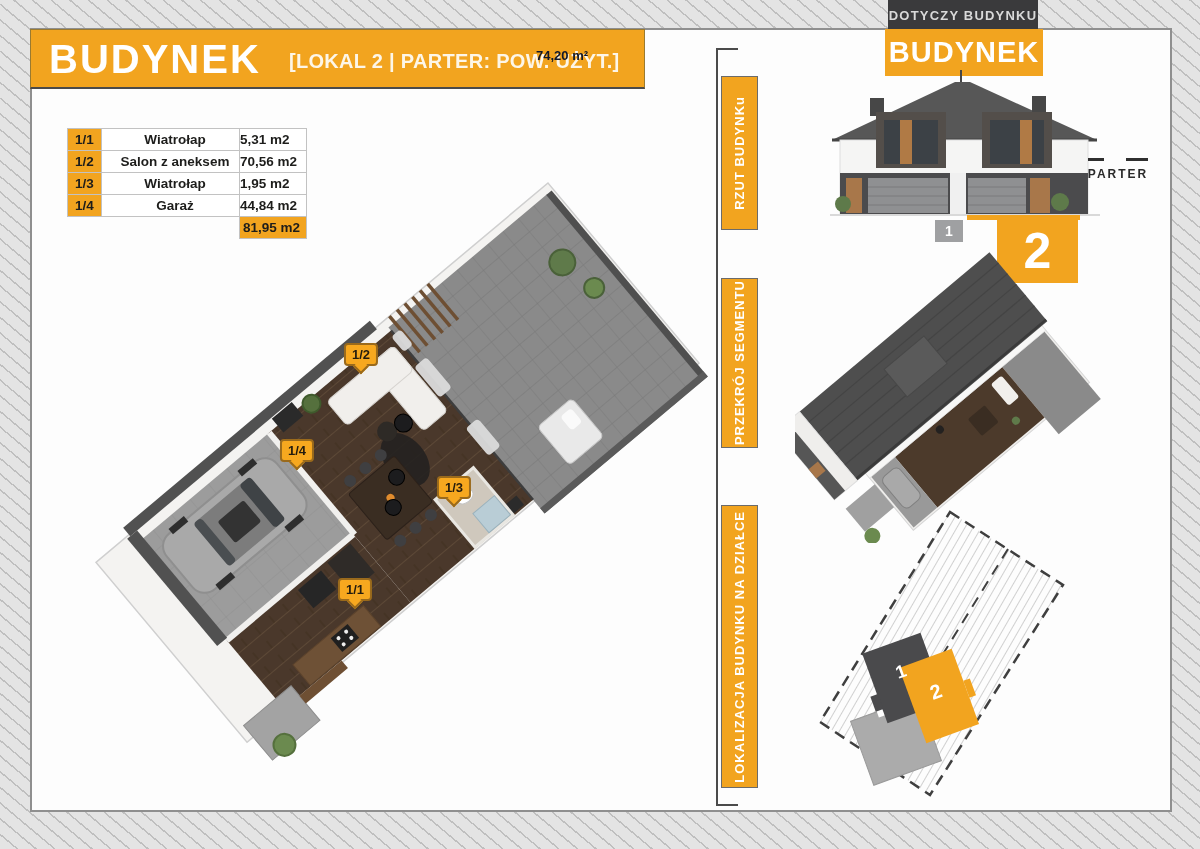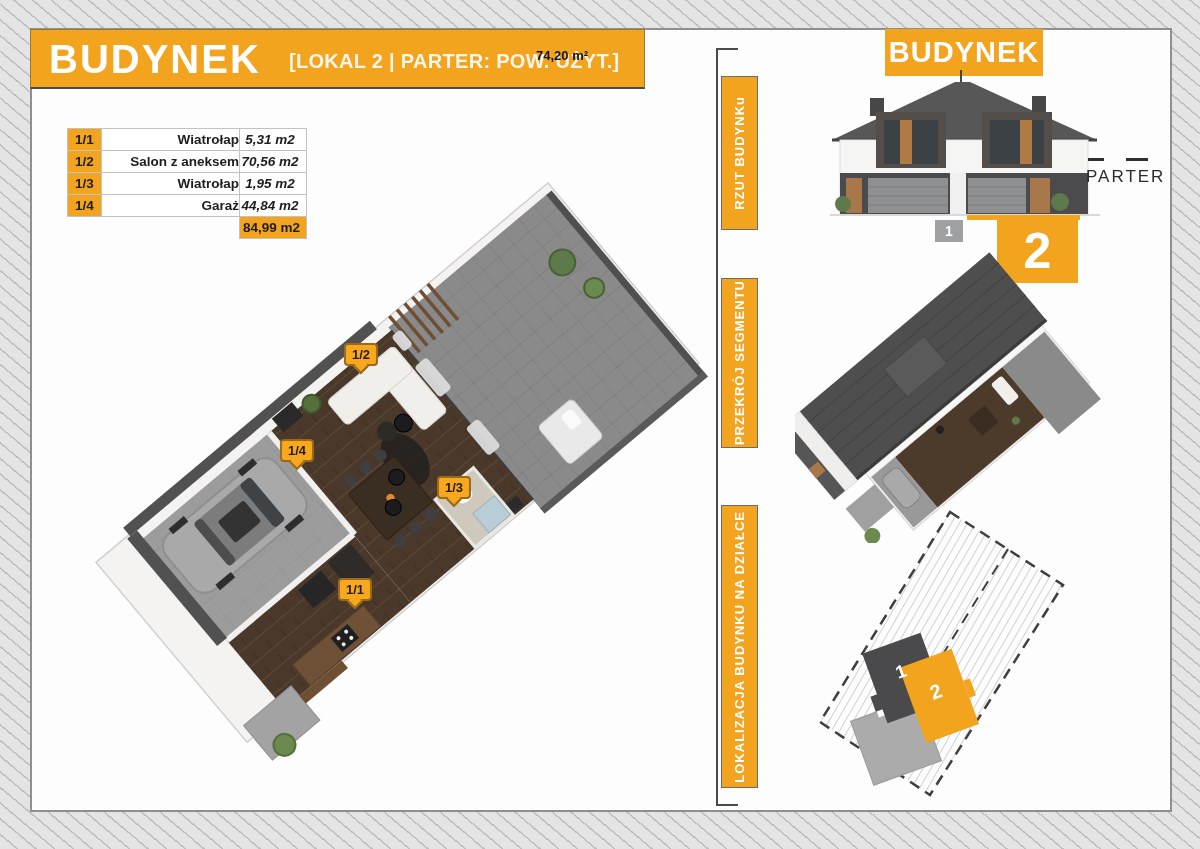--- a/index.html
+++ b/index.html
@@ -12,22 +12,22 @@
   #sheet{left:30px;top:28px;width:1142px;height:784px;background:#fdfdfd;border:2px solid #8f8f8f;box-sizing:border-box;}
   
   #main-header{left:30px;top:29px;width:615px;height:60px;background:#F2A41F;border:1px solid #9a7a30;border-bottom:2px solid #4a4a4a;box-sizing:border-box;}
   #main-header .title{position:absolute;left:18px;top:7px;font-size:40px;font-weight:900;letter-spacing:2px;color:#fff;}
   #main-header .subtitle{position:absolute;left:258px;top:20px;font-size:20px;font-weight:700;color:#fdf6e8;letter-spacing:0.3px;}
   #main-header .harea{position:absolute;left:505px;top:18px;font-size:13px;font-weight:700;color:#0f172a;}
   
   #rooms{left:67px;top:128px;border-collapse:collapse;font-size:13.5px;font-weight:700;color:#1d1d1b;}
   #rooms td{border:1px solid #c2c2c2;height:21px;padding:0;}
   #rooms td.no{width:33px;text-align:center;background:#F2A41F;}
-  #rooms td.nm{width:128px;text-align:right;padding-left:9px;background:#fff;}
-  #rooms td.ar{width:60px;text-align:center;padding-right:6px;background:#fff;font-style:italic;}
+  #rooms td.nm{width:128px;text-align:center;padding-left:9px;background:#fff;}
+  #rooms td.ar{width:60px;text-align:left;padding-right:6px;background:#fff;}
   #rooms td.blank{border:none;background:transparent;}
   #rooms td.total{background:#F2A41F;text-align:right;padding-right:6px;}
   
   .marker{position:absolute;transform:translate(-50%,-100%);z-index:30;}
   .marker .mbox{position:relative;background:#F7A81F;border:2px solid #9a6a1c;border-radius:4px;
     padding:3px 6px;font-size:13px;font-weight:800;color:#241c0e;line-height:1;}
   .marker .mtail{position:absolute;left:50%;bottom:-6px;width:9px;height:9px;background:#F7A81F;
     border-right:2px solid #9a6a1c;border-bottom:2px solid #9a6a1c;transform:translateX(-50%) rotate(45deg);}
   
   #bracket{left:716px;top:48px;width:22px;height:758px;border-left:2px solid #4b4b4b;border-top:2px solid #4b4b4b;border-bottom:2px solid #4b4b4b;box-sizing:border-box;}
@@ -37,21 +37,21 @@
     color:#fff;font-weight:700;font-size:13px;letter-spacing:1px;}
   
   #dotyczy{left:888px;top:0;width:150px;height:30px;background:#3A3A3C;color:#d9d9d9;
     display:flex;align-items:center;justify-content:center;font-size:13px;font-weight:700;letter-spacing:1.2px;}
   #budynek2{left:885px;top:29px;width:158px;height:47px;background:#F2A41F;
     display:flex;align-items:center;justify-content:center;color:#fff;font-size:29px;font-weight:900;letter-spacing:1px;}
   #parter{left:1086px;top:158px;width:64px;text-align:center;}
   #parter .dashes{height:3px;margin:0 2px 6px 2px;display:flex;justify-content:space-between;}
   #parter .d1{width:16px;height:3px;background:#2f2f2f;}
   #parter .d2{width:22px;height:3px;background:#2f2f2f;}
-  #parter .ptxt{font-size:17px;font-weight:400;letter-spacing:2px;color:#2b2b2b;}
+  #parter .ptxt{font-size:12px;font-weight:700;letter-spacing:2px;color:#2b2b2b;}
   #ebadge1{left:935px;top:220px;width:28px;height:22px;background:#9fa0a2;color:#fff;
     display:flex;align-items:center;justify-content:center;font-size:14px;font-weight:800;}
   #ebadge2{left:997px;top:218px;width:81px;height:65px;background:#F2A41F;color:#fff;
     display:flex;align-items:center;justify-content:center;font-size:50px;font-weight:900;}
   .sdigit{position:absolute;color:#fff;font-weight:800;transform:translate(-50%,-50%) rotate(-20deg);z-index:5;}
 </style>
 </head>
 <body>
 
 <div id="stage">
@@ -82,21 +82,21 @@
       <td class="ar">1,95 m2</td>
     </tr>
     <tr>
       <td class="no">1/4</td>
       <td class="nm">Garaż</td>
       <td class="ar">44,84 m2</td>
     </tr>
     <tr>
       <td class="blank"></td>
       <td class="blank"></td>
-      <td class="total">84,99 m2</td>
+      <td class="total">81,95 m2</td>
     </tr>
     </tbody>
   </table>
 
   <svg class="abs" style="left:60px;top:110px;" width="660" height="700" viewBox="60 110 660 700">
     <defs>
       <pattern id="wood" patternUnits="userSpaceOnUse" width="18" height="18">
         <rect width="18" height="18" fill="#4a382b"></rect>
         <line x1="0" y1="0" x2="0" y2="18" stroke="#5d4937" stroke-width="2"></line>
         <line x1="9" y1="9" x2="18" y2="9" stroke="#40301f" stroke-width="1"></line>
@@ -234,20 +234,21 @@
   <div class="vbox abs" style="top:76px;height:154px;">
     <span>RZUT BUDYNKu</span>
   </div>
   <div class="vbox abs" style="top:278px;height:170px;">
     <span>PRZEKRÓJ SEGMENTU</span>
   </div>
   <div class="vbox abs" style="top:505px;height:283px;">
     <span>LOKALIZACJA BUDYNKU NA DZIAŁCE</span>
   </div>
 
+  <div id="dotyczy" class="abs">DOTYCZY BUDYNKU</div>
   <div id="budynek2" class="abs">BUDYNEK</div>
 
   <svg class="abs" style="left:815px;top:68px;" width="300" height="222" viewBox="815 68 300 222">
     <polygon points="832,140 955,82 970,82 1097,140" fill="#575757"></polygon>
     <rect x="870" y="98" width="14" height="18" fill="#474747"></rect>
     <rect x="1032" y="96" width="14" height="18" fill="#474747"></rect>
     <line x1="961" y1="70" x2="961" y2="82" stroke="#474747" stroke-width="2"></line>
     <line x1="832" y1="140" x2="1097" y2="140" stroke="#454545" stroke-width="3"></line>
     <rect x="840" y="140" width="248" height="75" fill="#f5f5f4" stroke="#dddddd"></rect>
 

